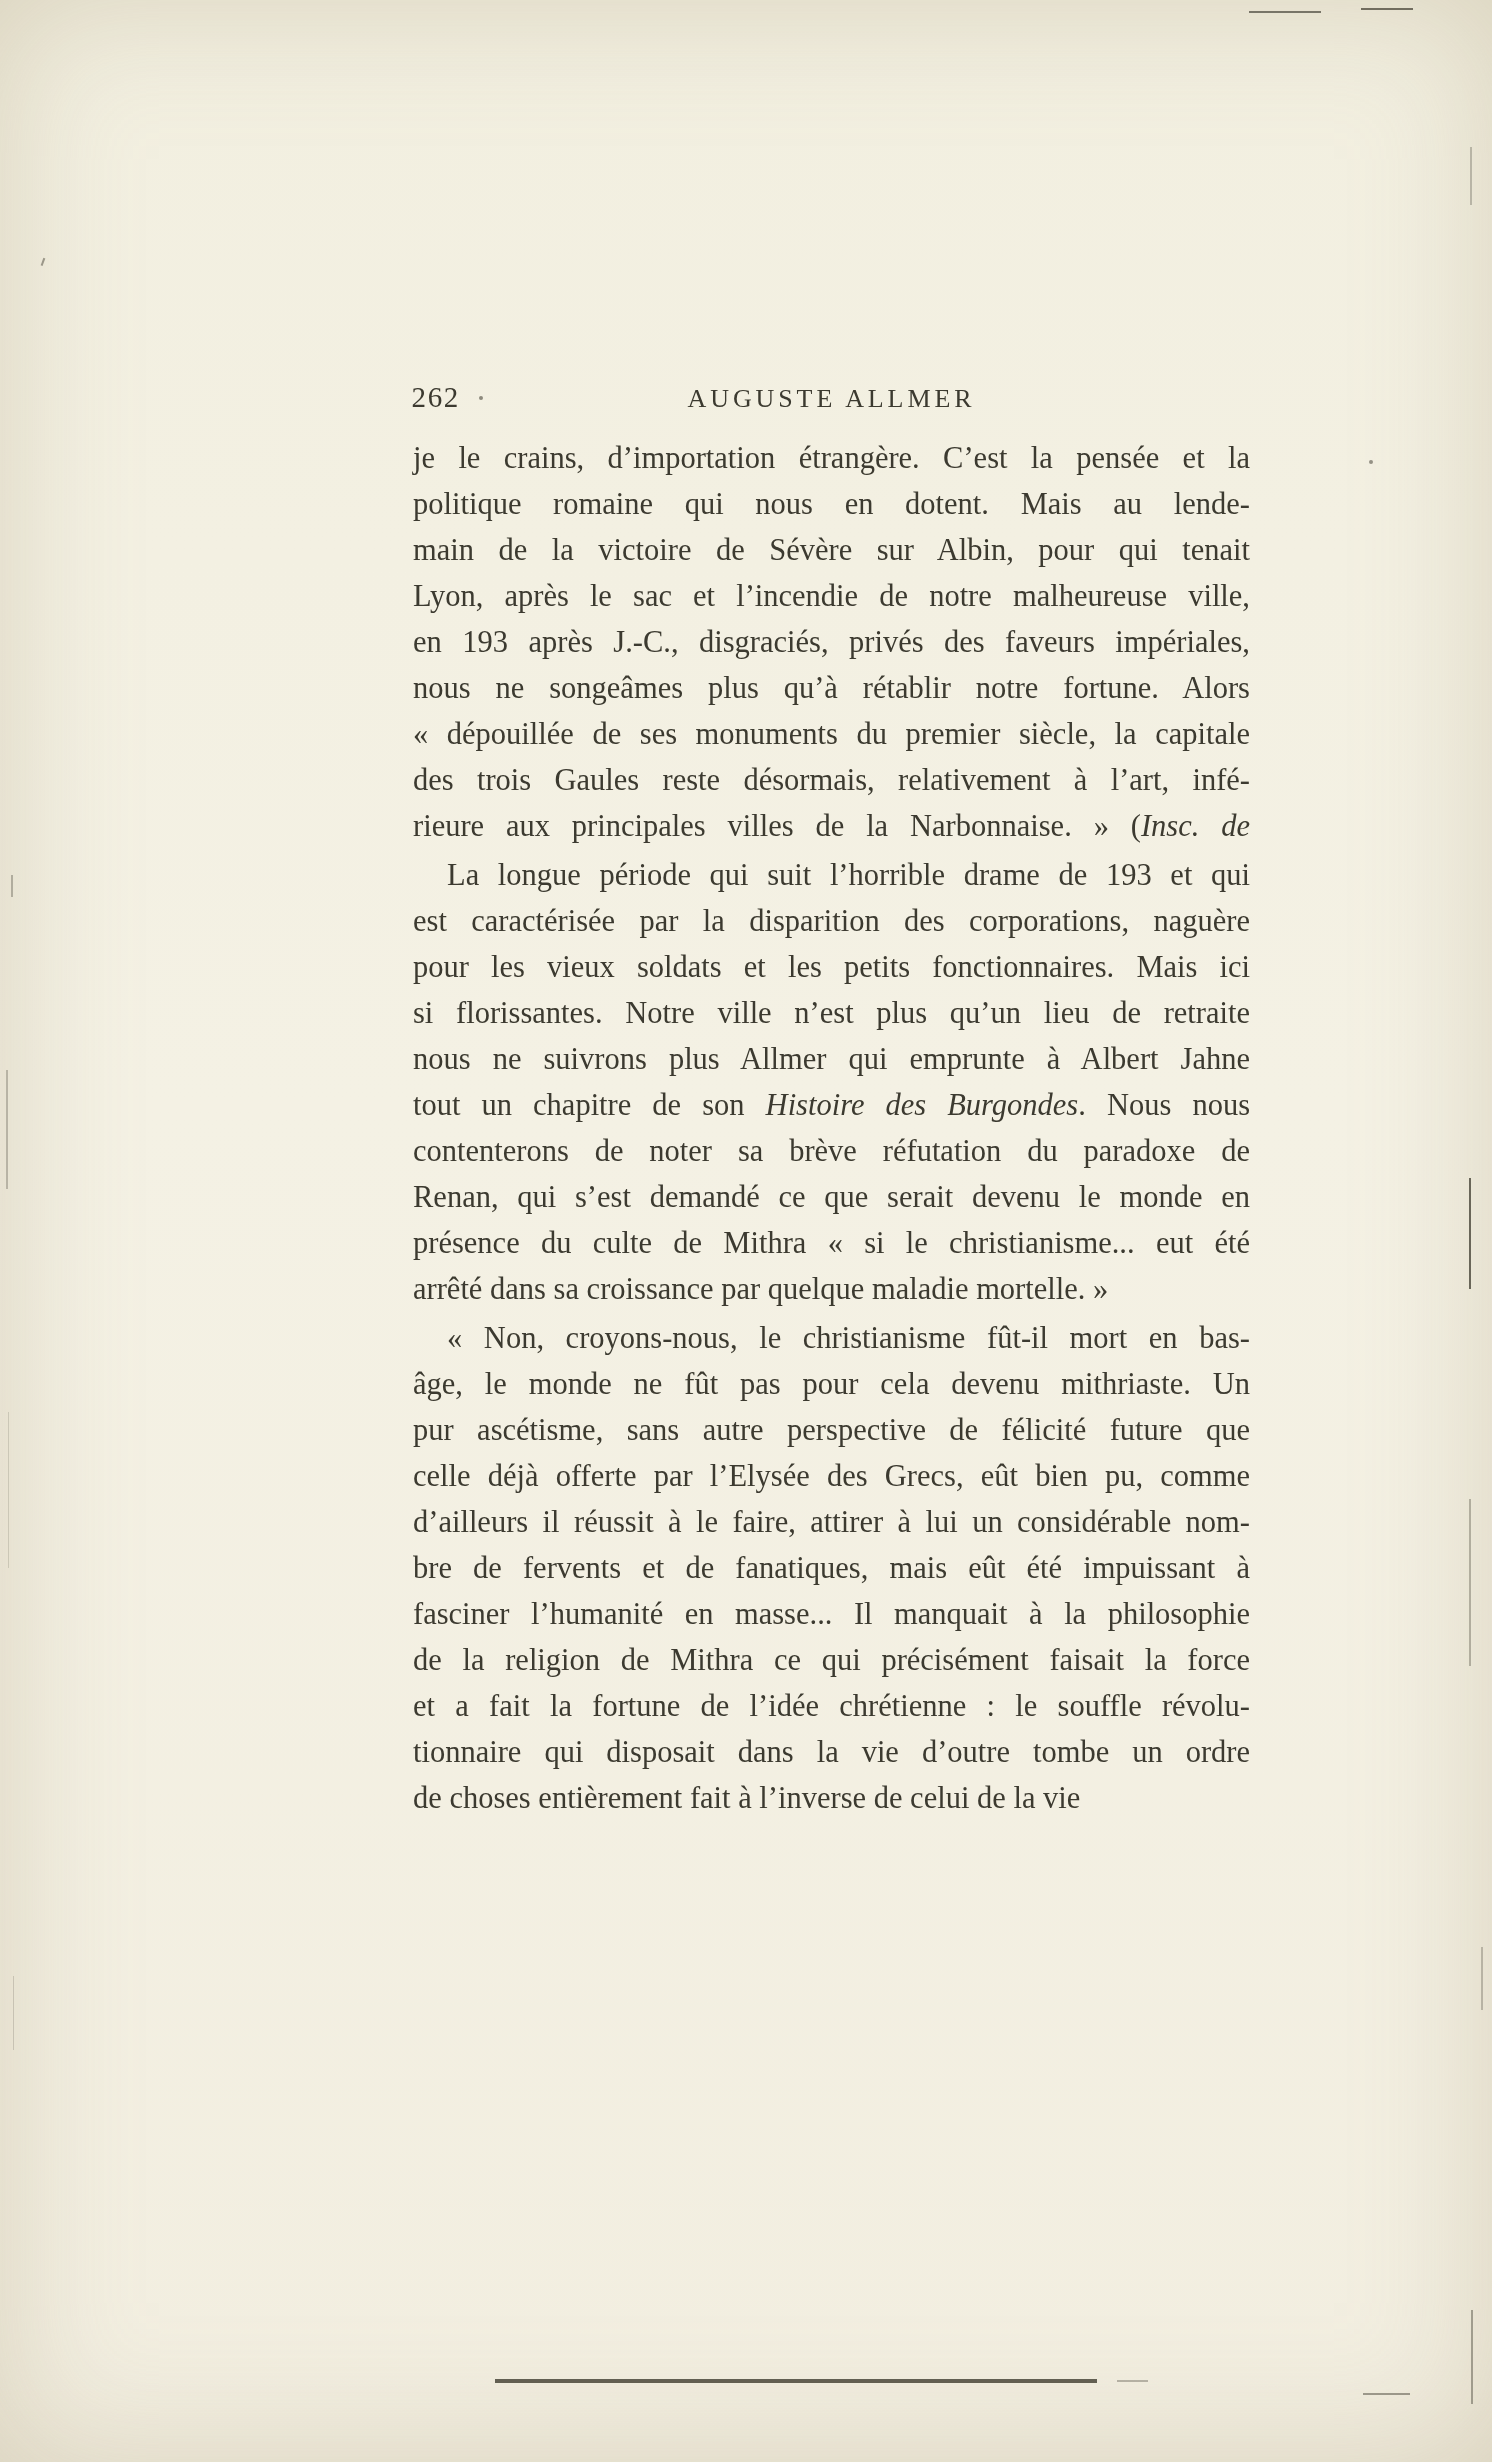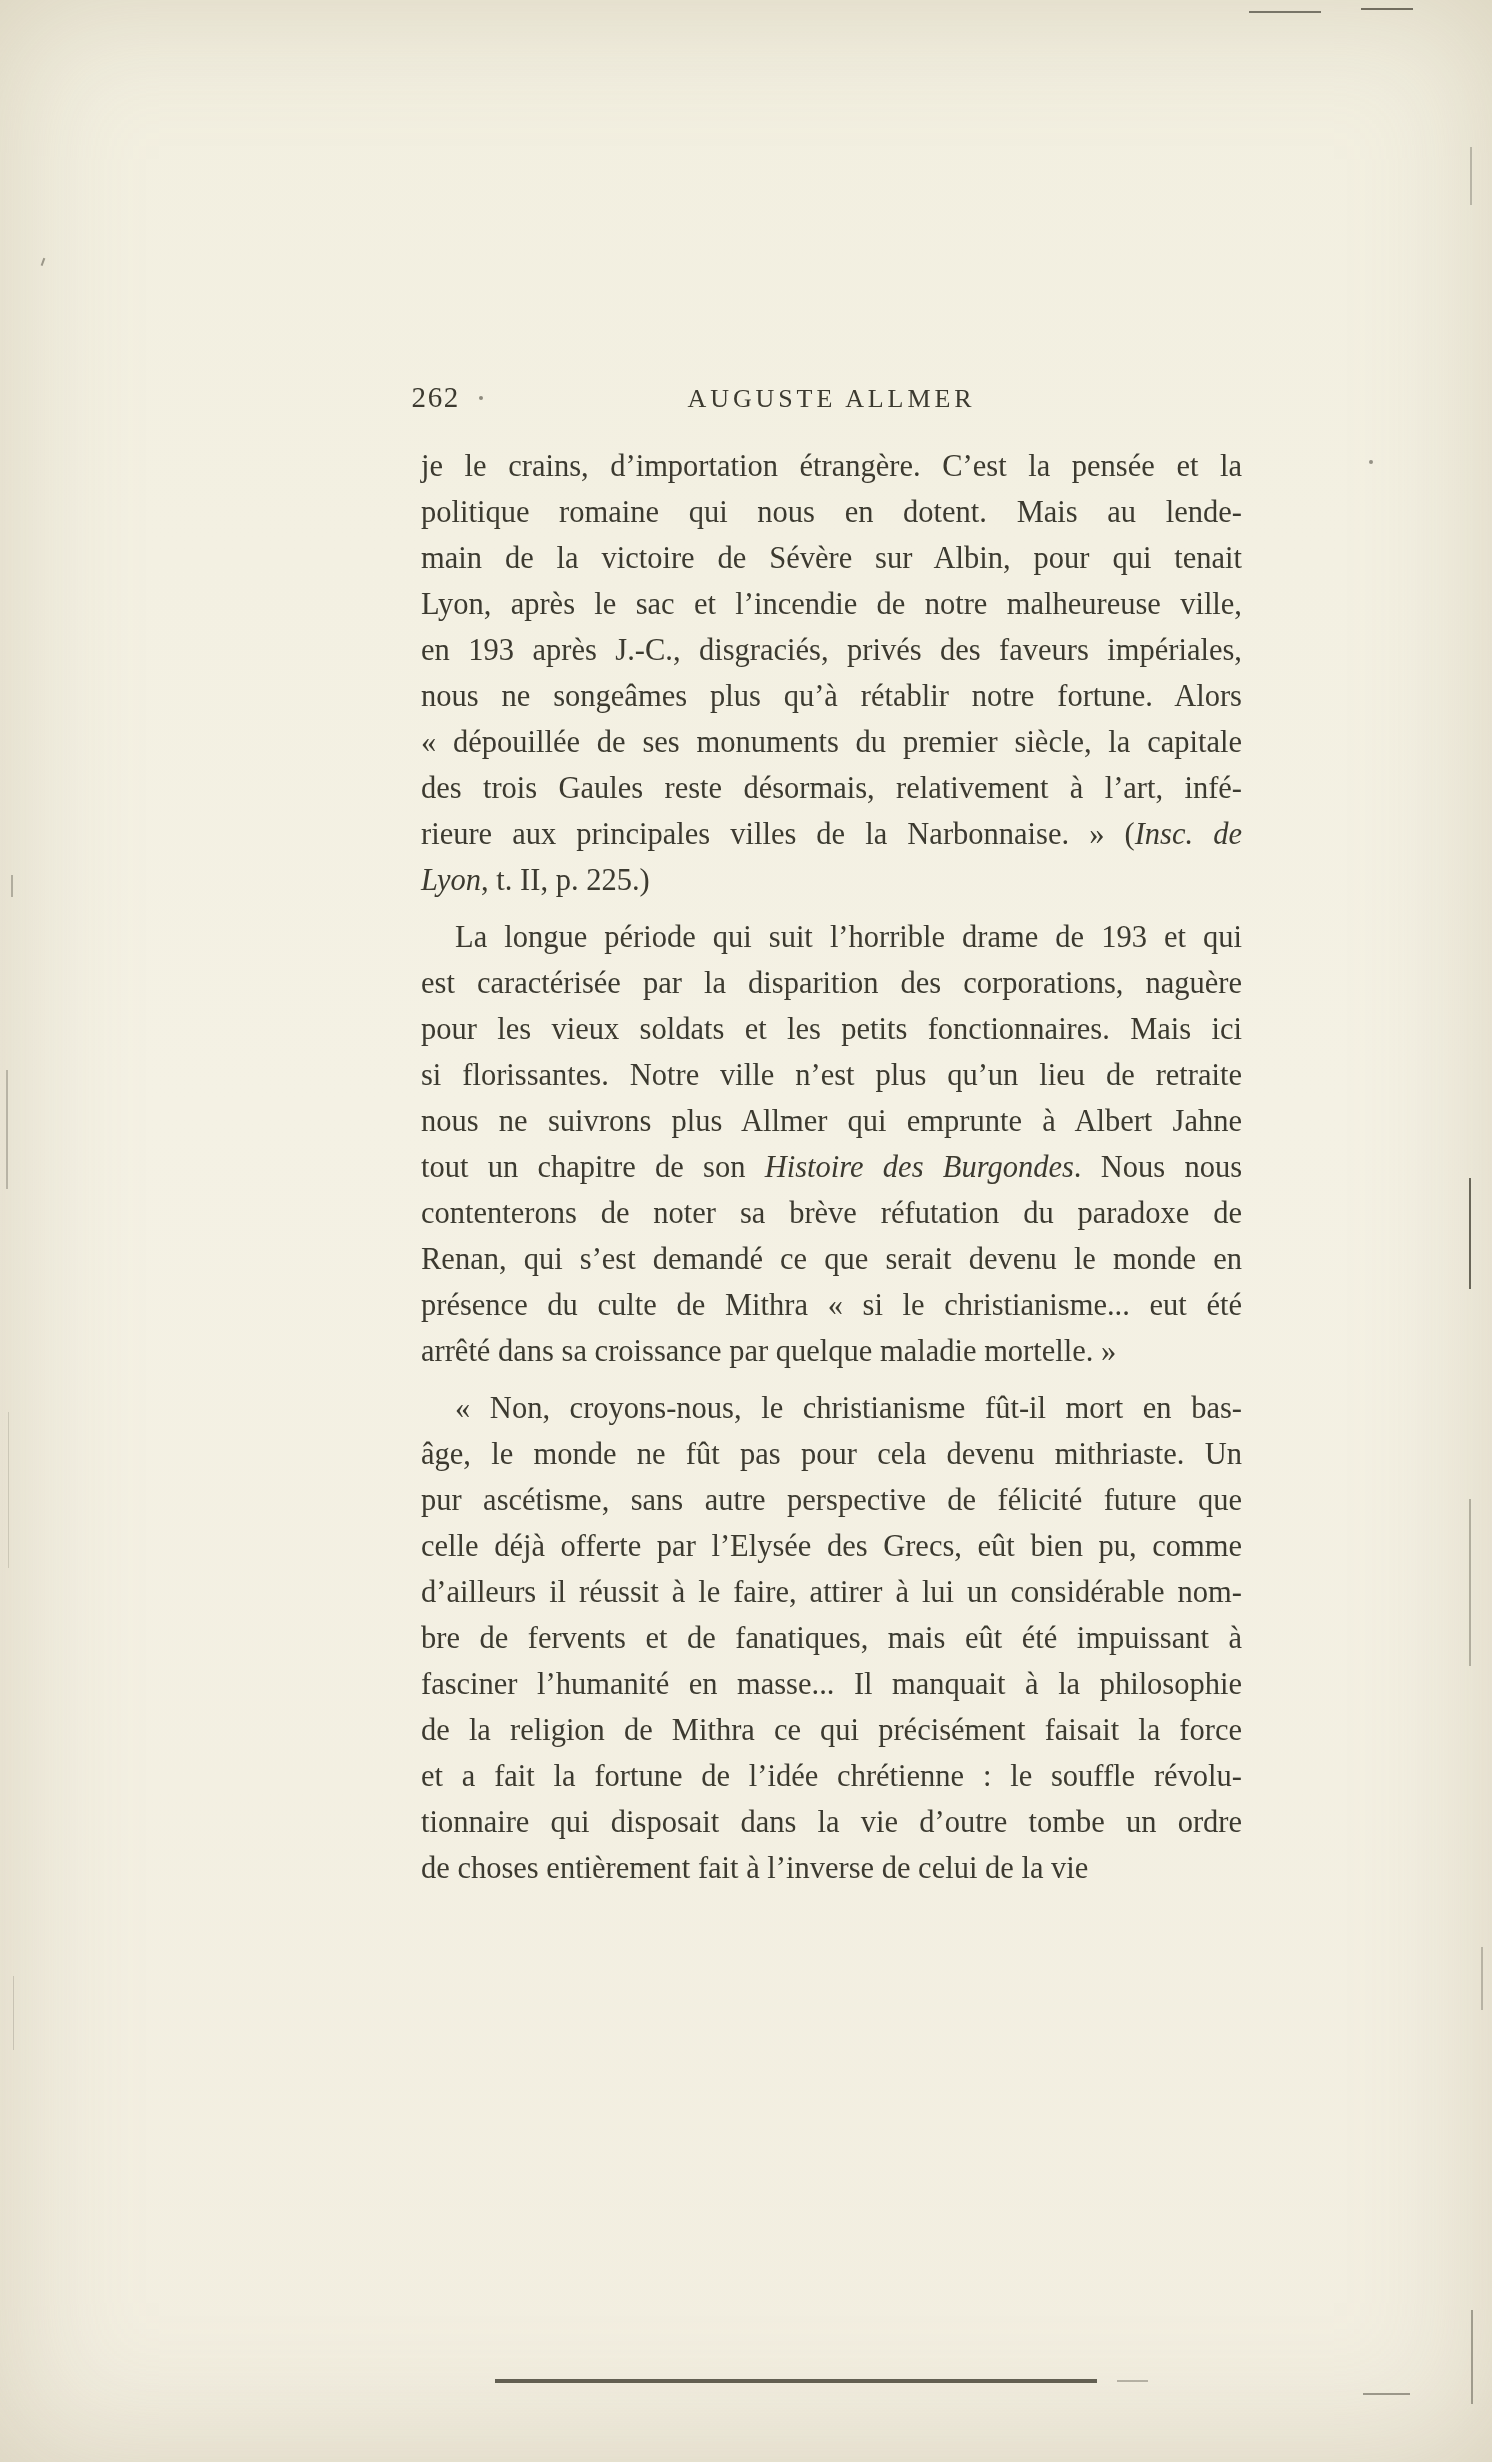--- a/index.html
+++ b/index.html
@@ -14,21 +14,21 @@
     background:#f3f0e2;
     background-image: linear-gradient(180deg, #f2efe0 0%, #f4f1e4 45%, #f2eee0 100%);
     box-shadow: inset 0 0 133px rgba(175,163,132,0.38);
     overflow:hidden;
     color:#3c3a30;
   }
   .header { position:absolute; left:410px; top:380px; width:843px; height:36px; }
   .pagenum { position:absolute; left:1.6px; top:0.8px; font-size:29px; letter-spacing:1.6px; }
   .running { position:absolute; left:0; right:0; top:3.9px; text-align:center; font-size:26px; letter-spacing:3.9px; }
   .textblock { position:absolute; left:410px; top:432px; width:843px; font-size:30.5px; }
-  .paragraph { margin:11px; }
+  .paragraph { margin:3px; }
   .line {
     text-align:justify;
     -moz-text-align-last:justify;
     text-align-last:justify;
     line-height:46px;
     height:46px;
     overflow:visible;
     white-space:normal;
   }
   .line.last { text-align-last:left; -moz-text-align-last:left; }
@@ -68,21 +68,20 @@
       <div class="paragraph">
         <div class="line"><span>je le crains, d’importation étrangère. C’est la pensée et la</span></div>
         <div class="line"><span>politique romaine qui nous en dotent. Mais au lende-</span></div>
         <div class="line"><span>main de la victoire de Sévère sur Albin, pour qui tenait</span></div>
         <div class="line"><span>Lyon, après le sac et l’incendie de notre malheureuse ville,</span></div>
         <div class="line"><span>en 193 après J.-C., disgraciés, privés des faveurs impériales,</span></div>
         <div class="line"><span>nous ne songeâmes plus qu’à rétablir notre fortune. Alors</span></div>
         <div class="line"><span>« dépouillée de ses monuments du premier siècle, la capitale</span></div>
         <div class="line"><span>des trois Gaules reste désormais, relativement à l’art, infé-</span></div>
         <div class="line"><span>rieure aux principales villes de la Narbonnaise. » (</span><em>Insc. de</em></div>
-        <div class="line last"><em>Lyon</em><span>, t. II, p. 225.)</span></div>
       </div>
       <div class="paragraph">
         <div class="line indent"><span>La longue période qui suit l’horrible drame de 193 et qui</span></div>
         <div class="line"><span>est caractérisée par la disparition des corporations, naguère</span></div>
         <div class="line"><span>pour les vieux soldats et les petits fonctionnaires. Mais ici</span></div>
         <div class="line"><span>si florissantes. Notre ville n’est plus qu’un lieu de retraite</span></div>
         <div class="line"><span>nous ne suivrons plus Allmer qui emprunte à Albert Jahne</span></div>
         <div class="line"><span>tout un chapitre de son </span><em>Histoire des Burgondes</em><span>. Nous nous</span></div>
         <div class="line"><span>contenterons de noter sa brève réfutation du paradoxe de</span></div>
         <div class="line"><span>Renan, qui s’est demandé ce que serait devenu le monde en</span></div>

